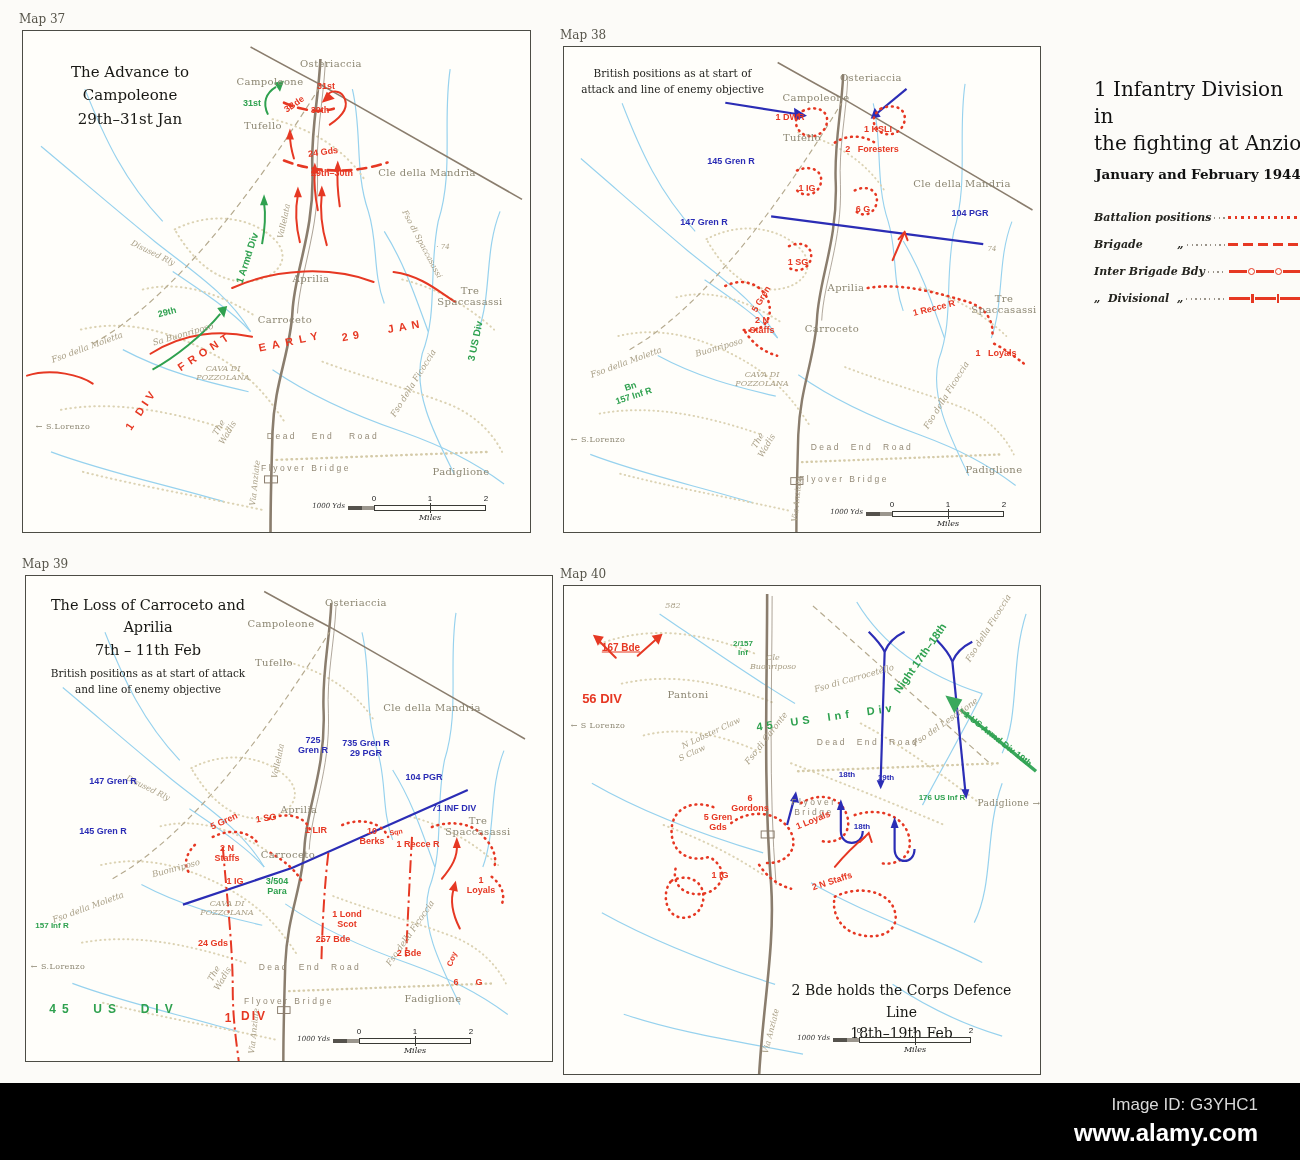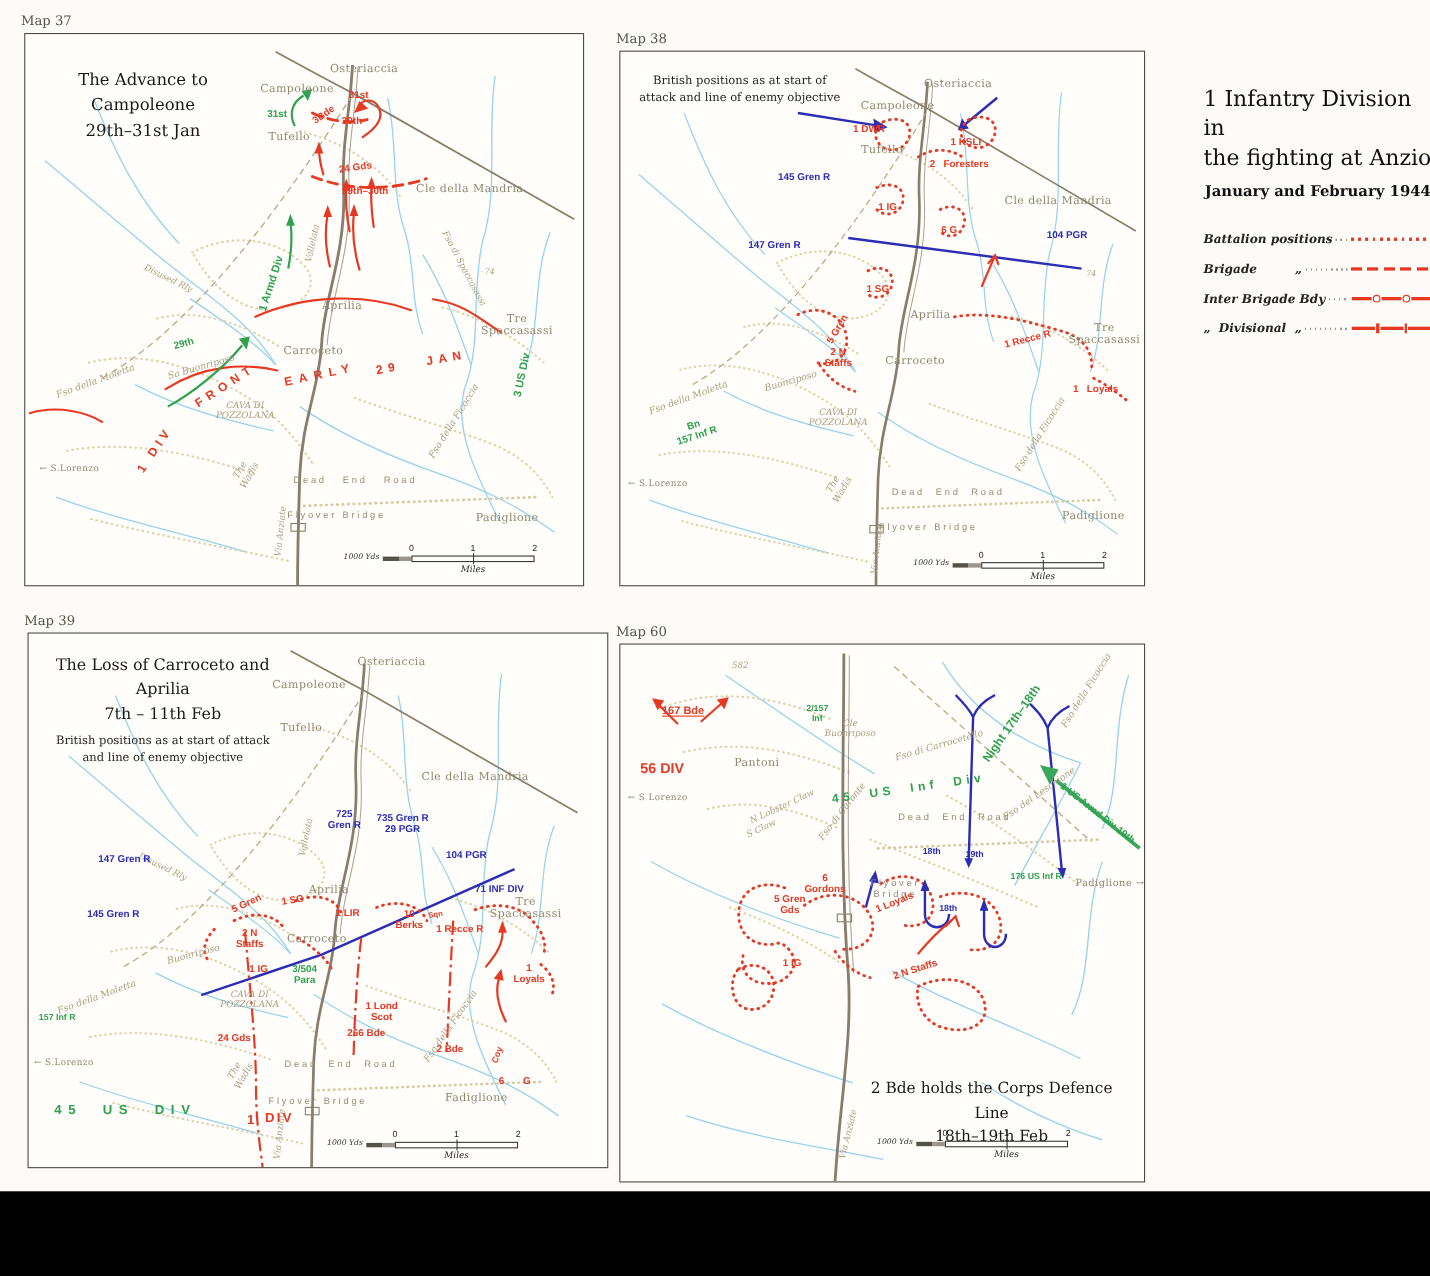--- a/index.html
+++ b/index.html
@@ -423,21 +423,21 @@
           <span class="lbl red" style="left: 370px; top: 256px; font-size: 7px; transform: translate(-50%, -50%) rotate(-10deg);">Sqn</span>
           <span class="lbl red" style="left: 392px; top: 268px; transform: translate(-50%, -50%) rotate(0deg);">1 Recce R</span>
           <span class="lbl red" style="left: 201px; top: 277px; transform: translate(-50%, -50%) rotate(0deg);">2 N
 Staffs</span>
           <span class="lbl red" style="left: 209px; top: 305px; transform: translate(-50%, -50%) rotate(0deg);">1 IG</span>
           <span class="lbl green" style="left: 251px; top: 310px; transform: translate(-50%, -50%) rotate(0deg);">3/504
 Para</span>
           <span class="lbl red" style="left: 187px; top: 367px; transform: translate(-50%, -50%) rotate(0deg);">24 Gds</span>
           <span class="lbl red" style="left: 321px; top: 343px; transform: translate(-50%, -50%) rotate(0deg);">1 Lond
 Scot</span>
-          <span class="lbl red" style="left: 307px; top: 363px; transform: translate(-50%, -50%) rotate(0deg);">266 Bde</span>
+          <span class="lbl red" style="left: 307px; top: 363px; transform: translate(-50%, -50%) rotate(0deg);">257 Bde</span>
           <span class="lbl red" style="left: 383px; top: 377px; transform: translate(-50%, -50%) rotate(0deg);">2 Bde</span>
           <span class="lbl red" style="left: 426px; top: 383px; font-size: 8px; transform: translate(-50%, -50%) rotate(-70deg);">Coy</span>
           <span class="lbl red" style="left: 430px; top: 406px; transform: translate(-50%, -50%) rotate(0deg);">6</span>
           <span class="lbl red" style="left: 453px; top: 406px; transform: translate(-50%, -50%) rotate(0deg);">G</span>
           <span class="lbl red" style="left: 455px; top: 309px; transform: translate(-50%, -50%) rotate(0deg);">1
 Loyals</span>
           <span class="lbl green" style="left: 88px; top: 433px; font-size: 12px; letter-spacing: 6px; transform: translate(-50%, -50%) rotate(0deg);">45  US  DIV</span>
           <span class="lbl red" style="left: 202px; top: 442px; font-size: 12px; transform: translate(-50%, -50%) rotate(0deg);">1</span>
           <span class="lbl red" style="left: 228px; top: 440px; font-size: 12px; letter-spacing: 2px; transform: translate(-50%, -50%) rotate(0deg); text-align: right;">DIV</span>
           <span class="lbl green" style="left: 26px; top: 349px; font-size: 8px; transform: translate(-50%, -50%) rotate(0deg);">157 Inf R</span>
@@ -454,21 +454,21 @@
         <div class="sb-open"></div>
         <span class="sb-n n0">0</span>
         <span class="sb-n n1">1</span>
         <span class="sb-n n2">2</span>
         <div class="sb-unit">Miles</div>
       </div>
     </div>
   </section>
 
   <section class="map-panel" style="left:563px;top:585px;width:478px;height:490px;">
-    <div class="corner">Map 60</div>
+    <div class="corner">Map 40</div>
     <div class="frame">
       <svg class="base" viewBox="0 0 478 490">
         <g class="water">
           <path d="M294 16 C318 56,358 88,420 108"></path>
           <path d="M464 28 C448 78,458 128,440 168"></path>
           <path d="M420 108 C400 148,382 178,360 220"></path>
           <path d="M96 28 C140 58,182 88,232 118"></path>
           <path d="M28 198 C80 228,140 250,200 268"></path>
           <path d="M248 298 C300 328,360 348,420 378"></path>
           <path d="M38 328 C92 358,150 380,212 400"></path>
@@ -621,15 +621,19 @@
             <span class="sm-b"></span>
             <span class="sm-d"></span>
             <span class="sm-b"></span>
             <span class="sm-d"></span>
           </span>
         </div>
       </div>
   </aside>
 
   <footer class="attrib">
+    <div class="attr-right">
+      <div class="attr-id">Image ID: G3YHC1</div>
+      <div class="attr-url">www.alamy.com</div>
+    </div>
   </footer>
 
 </div>
 
 </body></html>

